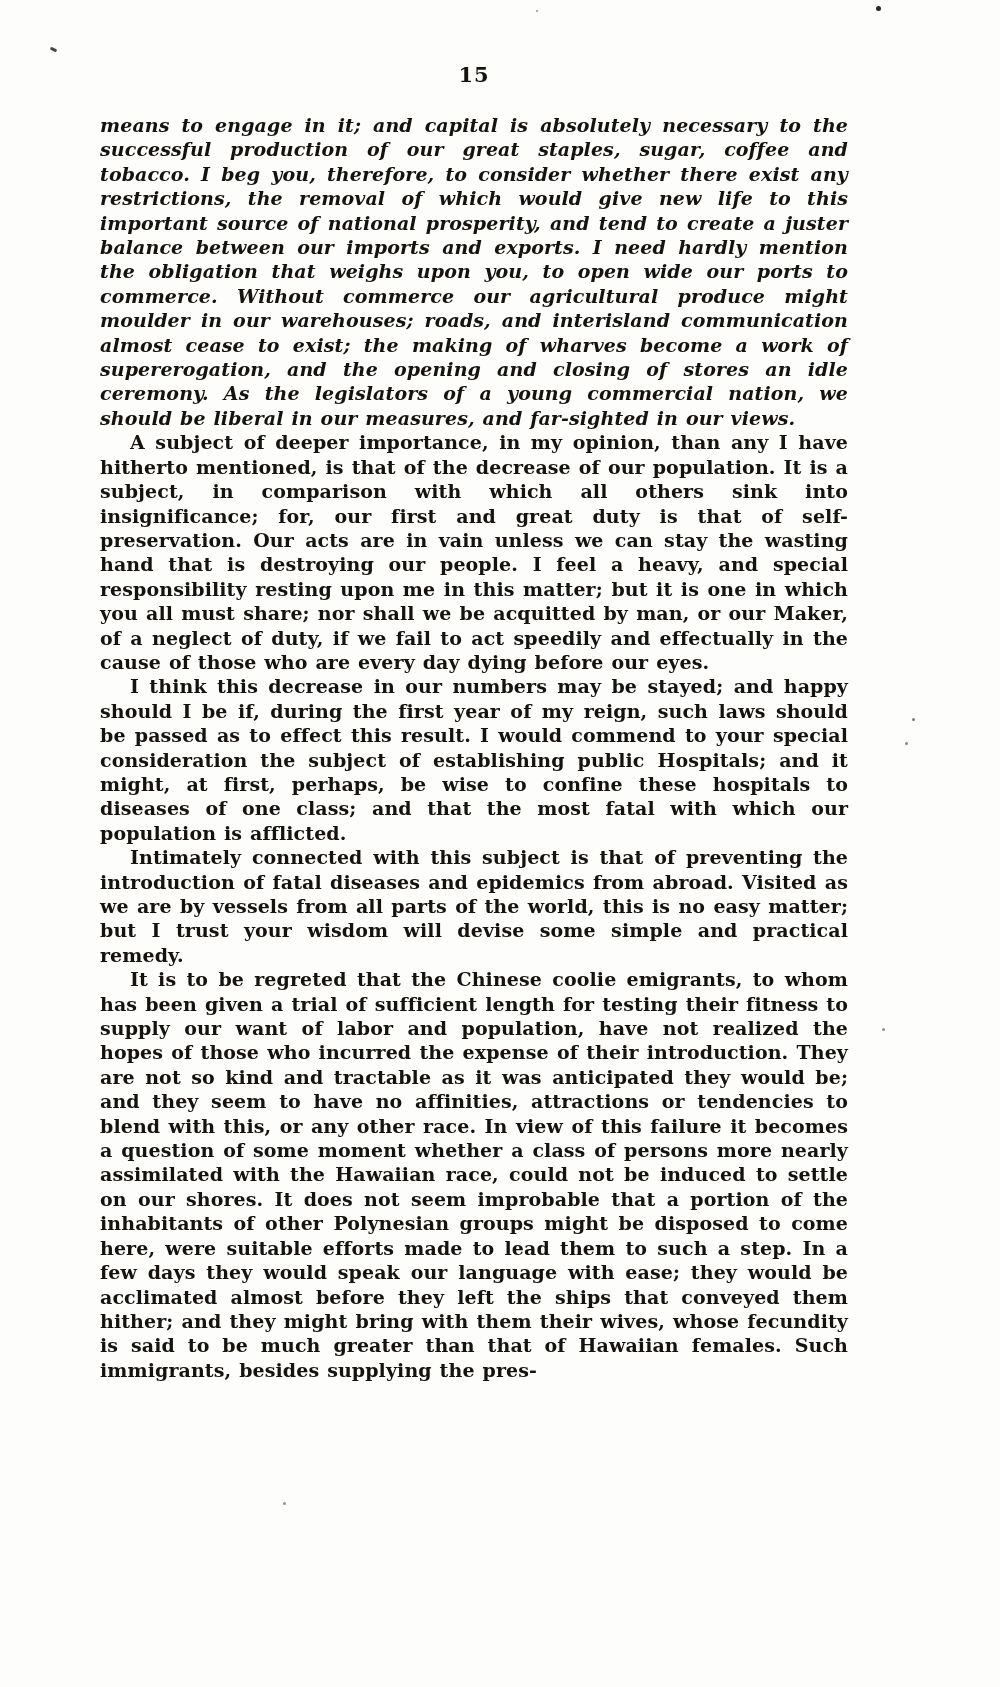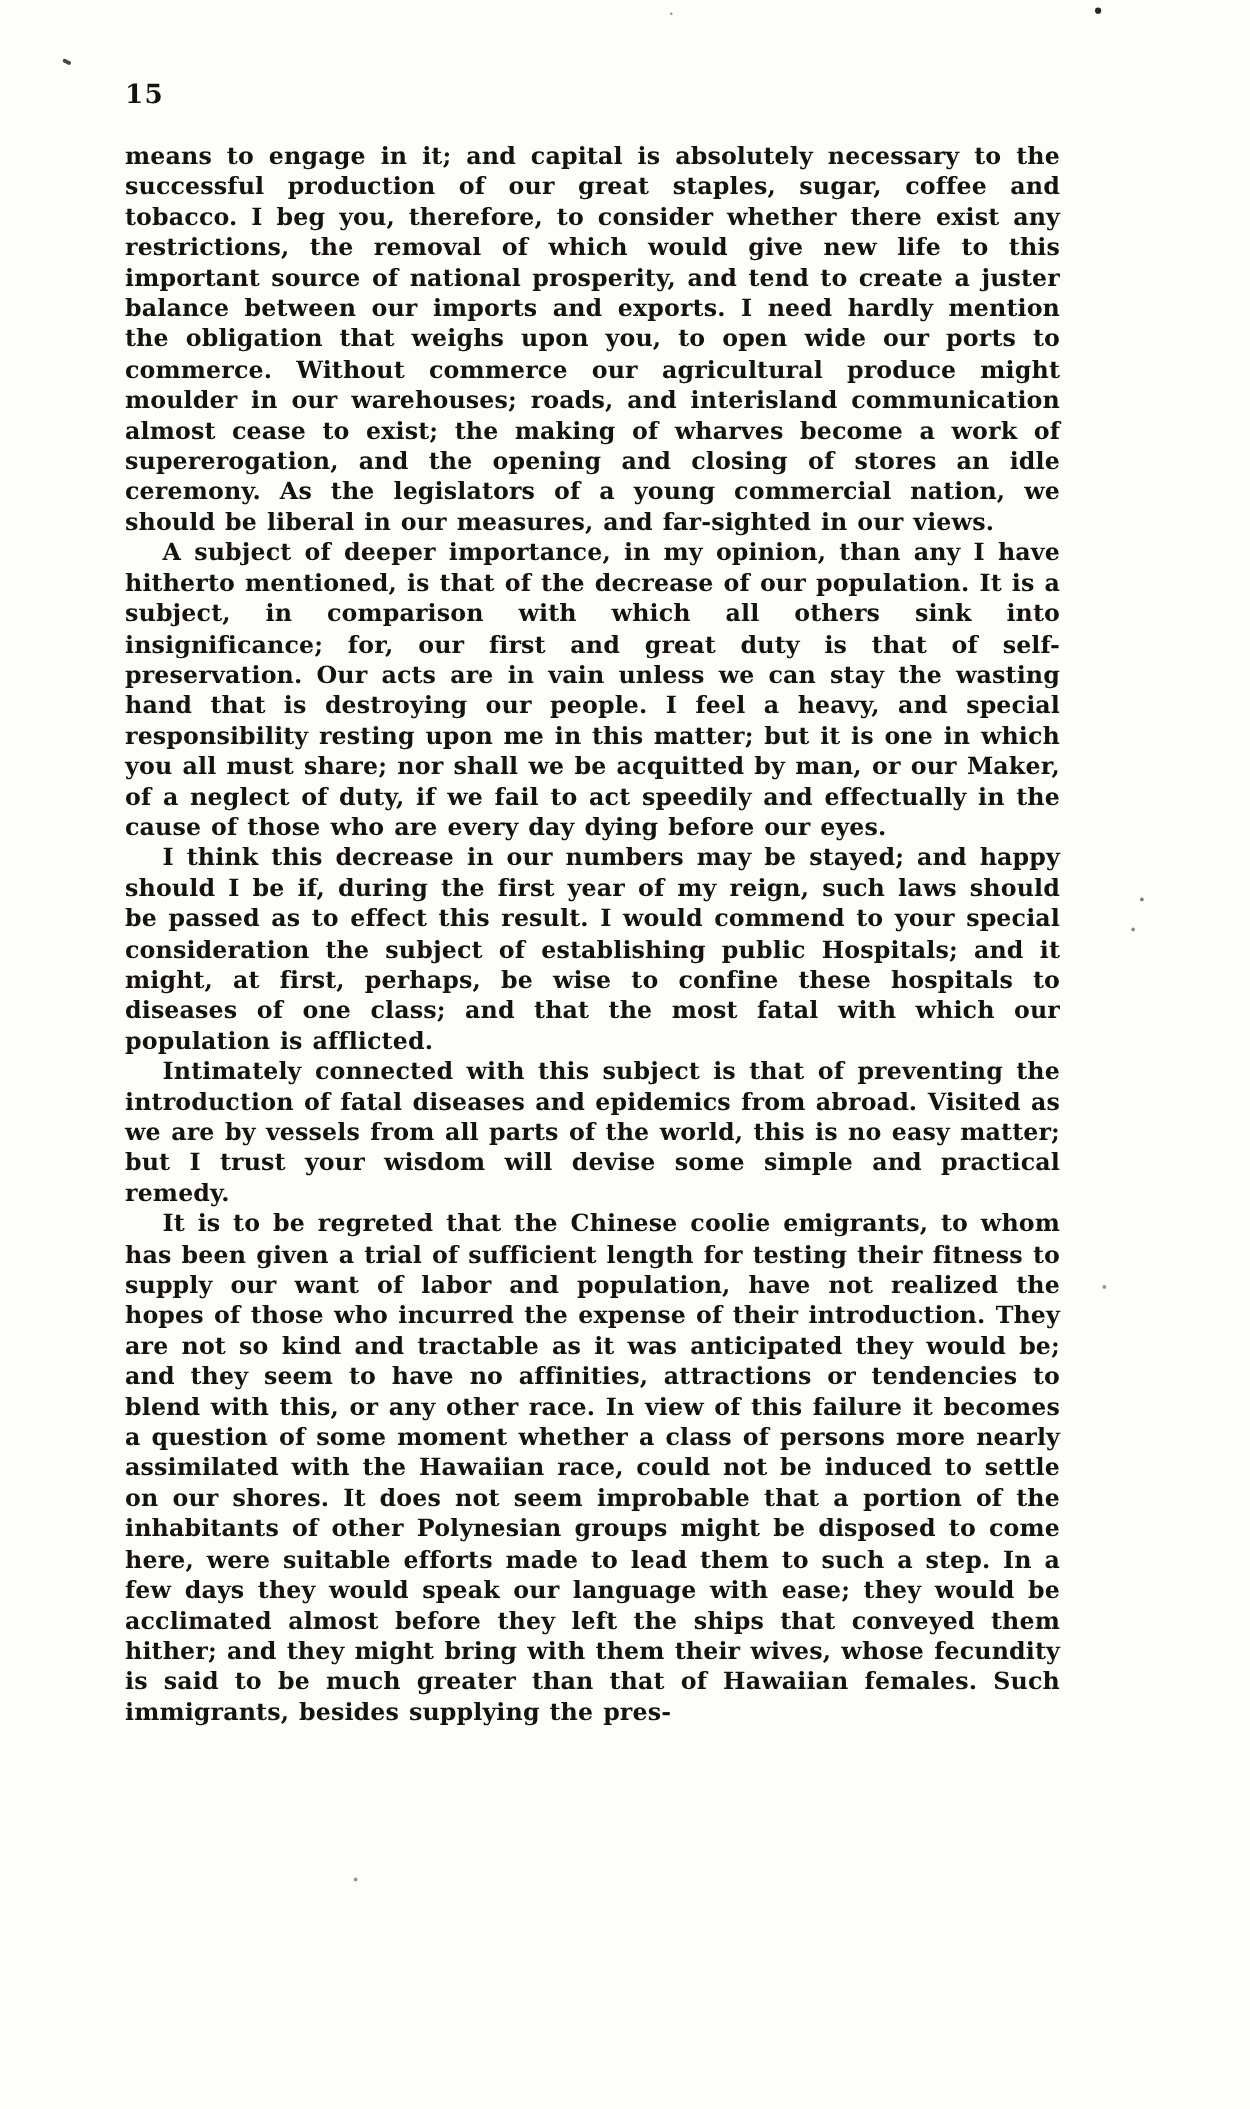--- a/index.html
+++ b/index.html
@@ -15,21 +15,21 @@
     background: #fdfdfc;
     overflow: hidden;
     font-family: "DejaVu Serif", "Liberation Serif", serif;
     color: #16130f;
   }
   .page-header {
     position: absolute;
     top: 62px;
     left: 100px;
     width: 748px;
-    text-align: left;
+    text-align: center;
   }
   .page-number {
     font-size: 21px;
     font-weight: 700;
     letter-spacing: 1px;
   }
   .text-block {
     position: absolute;
     top: 113px;
     left: 100px;
@@ -40,20 +40,21 @@
     text-align: justify;
     letter-spacing: 0.1px;
     word-spacing: 1.2px;
   }
   .para {
     margin: 0;
     text-indent: 30px;
   }
   .para.no-indent {
     text-indent: 0;
+    font-style: italic;
   }
   
   .speck {
     position: absolute;
     background: #2a2620;
     border-radius: 50%;
   }
   .speck.s1 { top: 6px;    left: 876px; width: 5px; height: 5px; }
   .speck.s2 { top: 48px;   left: 50px;  width: 7px; height: 3px; border-radius: 2px; transform: rotate(25deg); opacity: .85; }
   .speck.s3 { top: 718px;  left: 912px; width: 3px; height: 3px; opacity: .6; }

